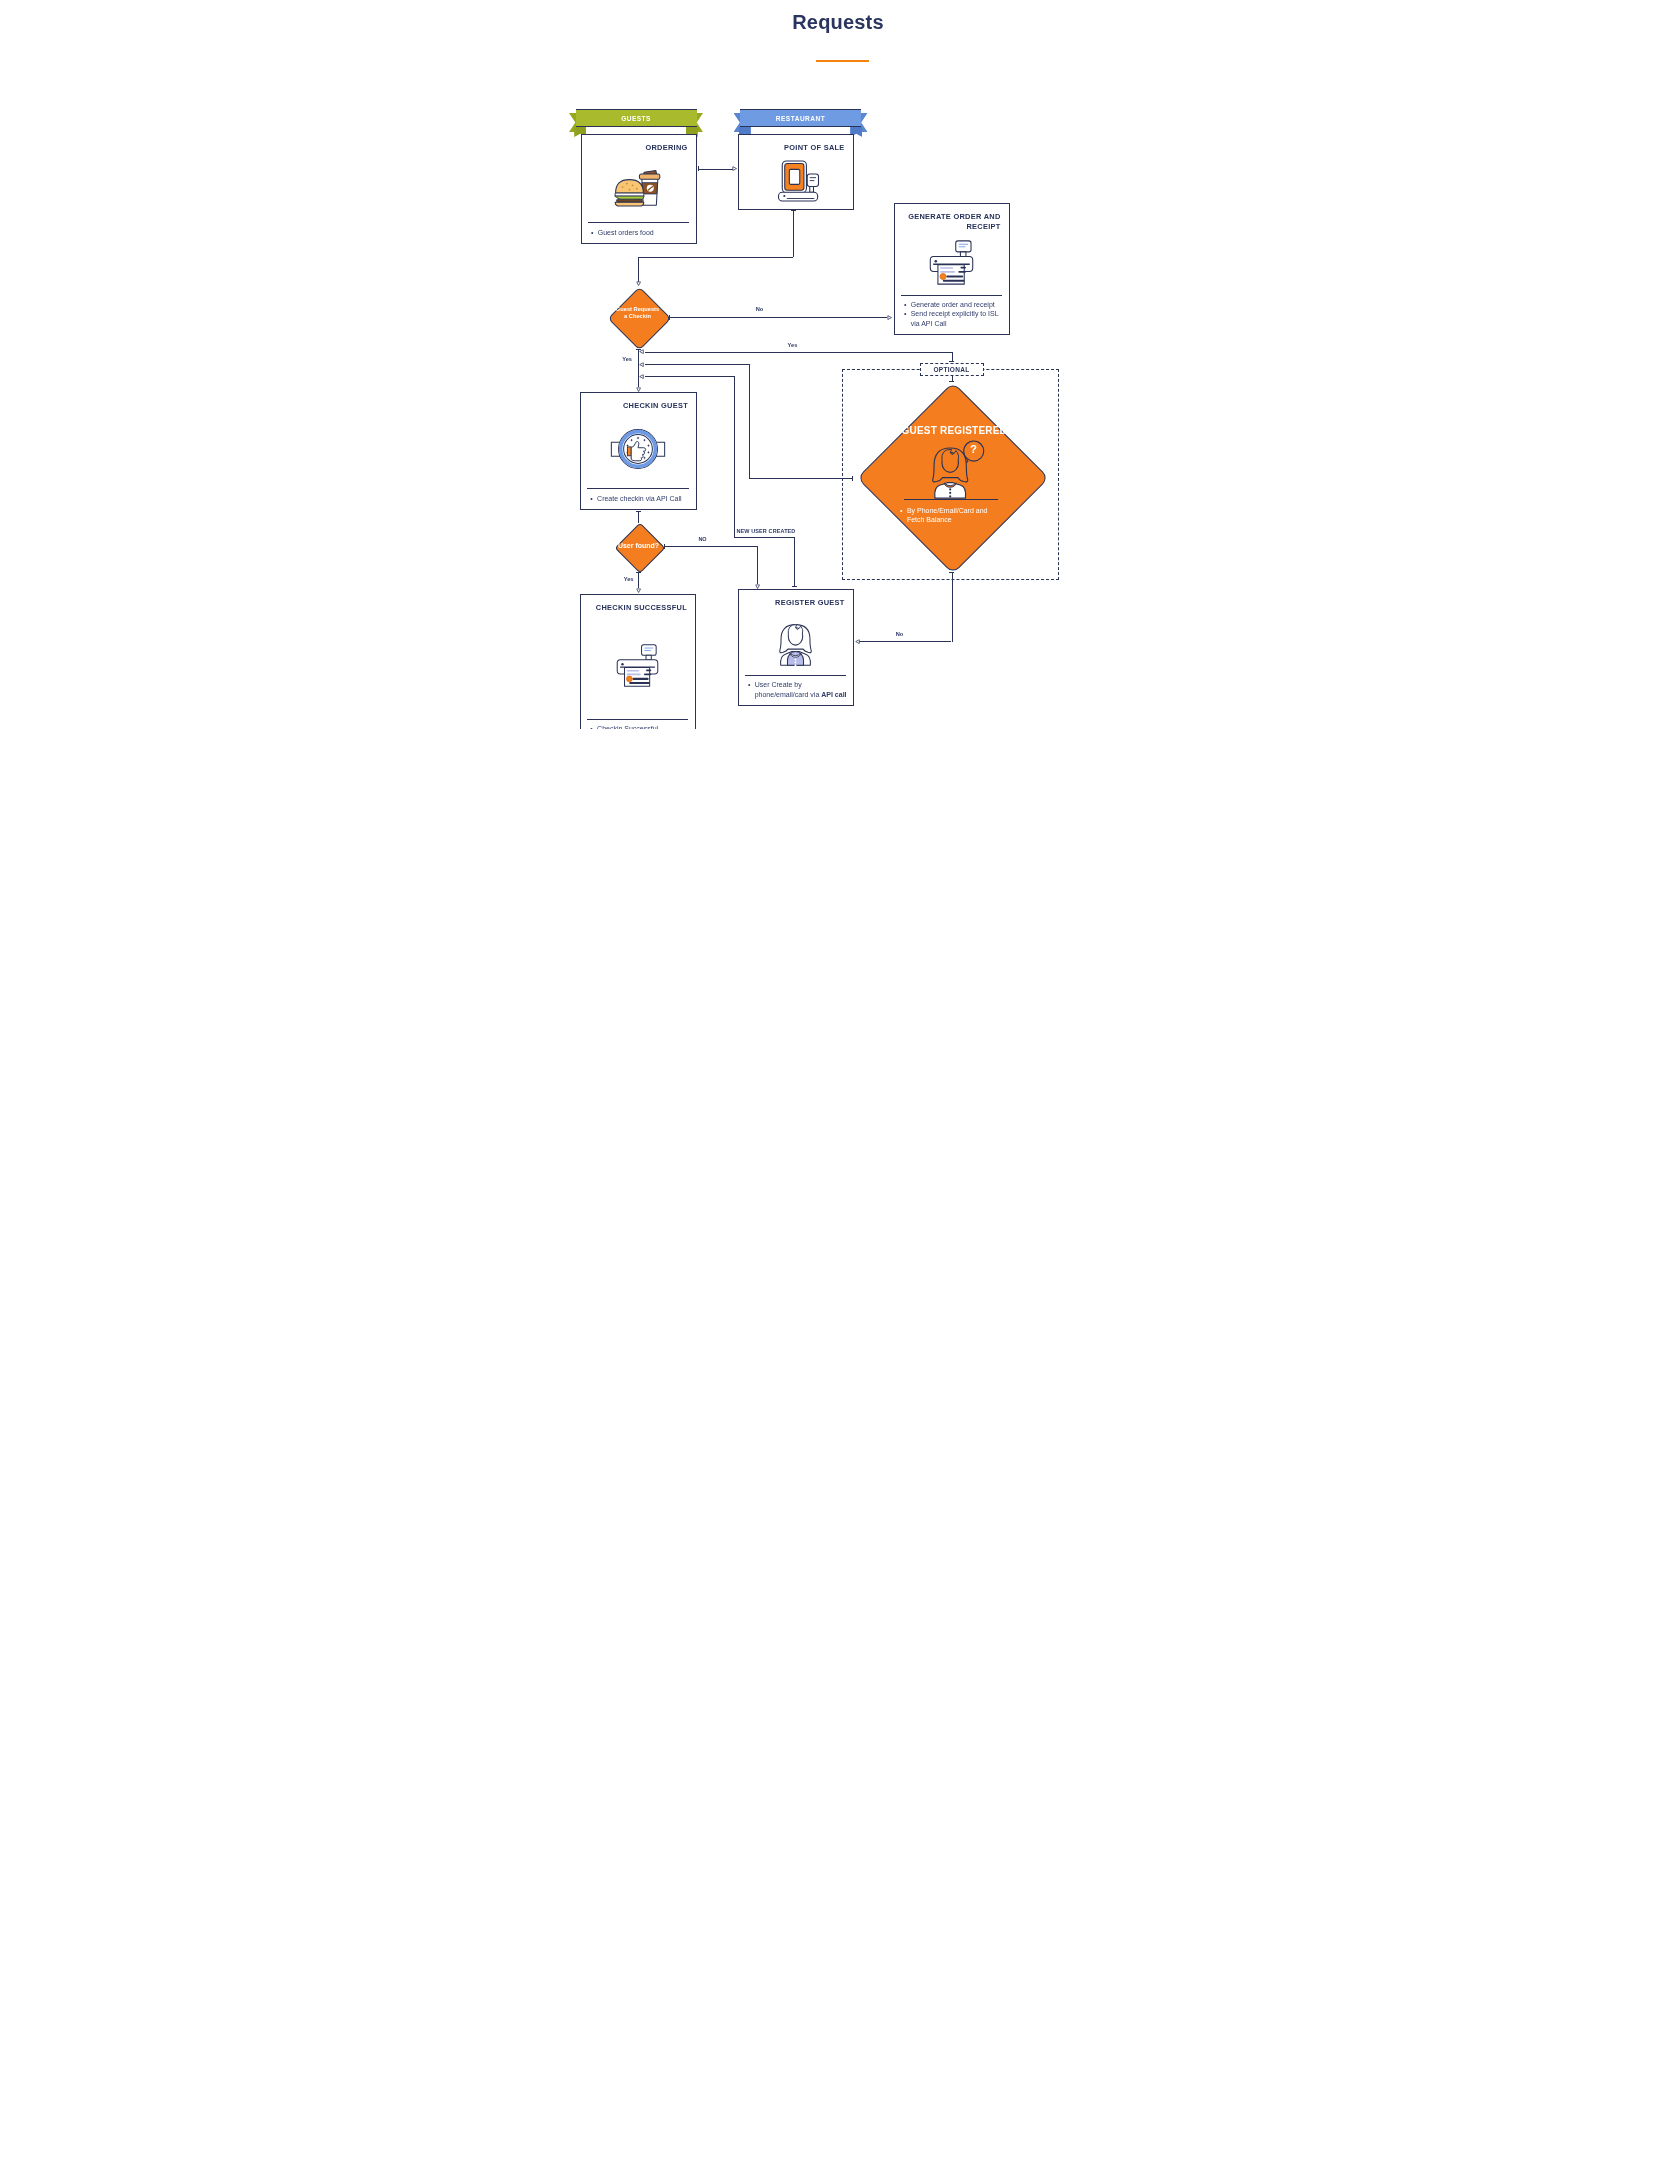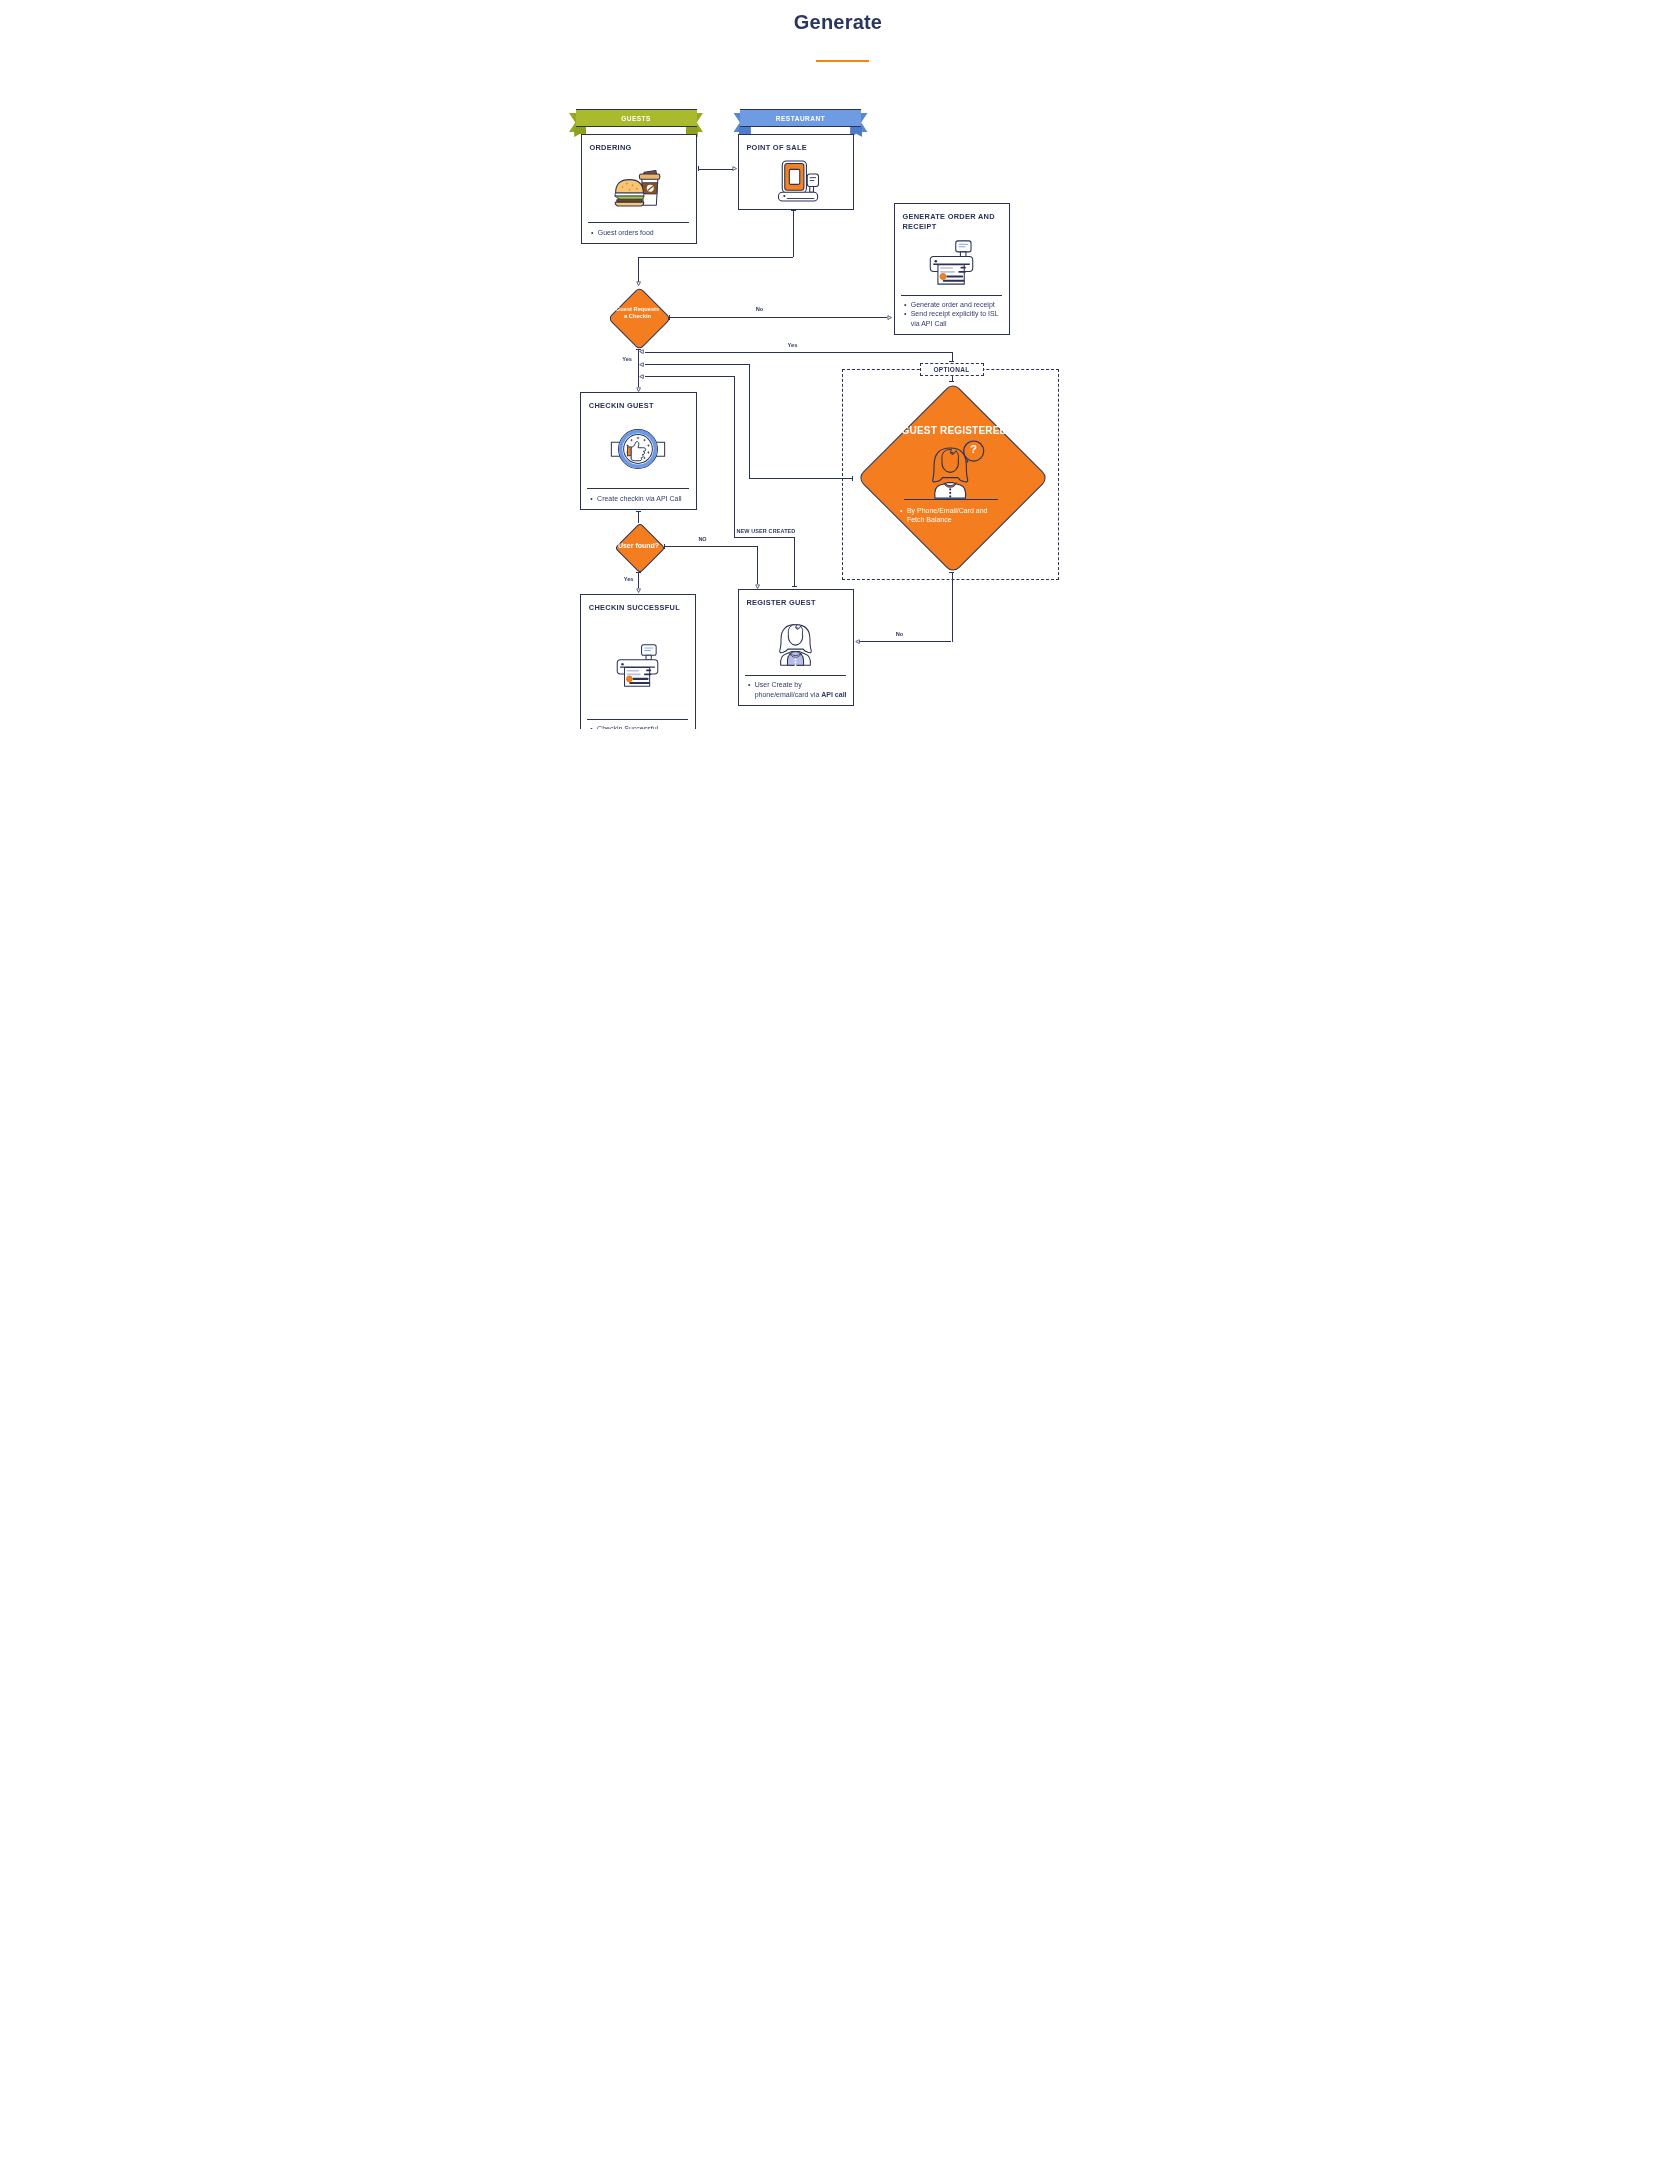--- a/index.html
+++ b/index.html
@@ -16,21 +16,21 @@
   .banner .tail.r{clip-path:polygon(0% 0%,100% 0%,62% 50%,100% 100%,0% 100%);}
   .banner .leg{position:absolute;top:17.5px;width:12.2px;height:10.5px;
     clip-path:polygon(0% 0%,100% 0%,100% 100%,50% 68%,0% 100%);}
   .banner .main{position:absolute;top:0;height:18.3px;border-top:0.9px solid #2a3356;border-bottom:0.9px solid #2a3356;
     box-sizing:border-box;display:flex;align-items:center;justify-content:center;}
   .banner .main span{color:#ffffff;font-weight:700;font-size:6.5px;letter-spacing:0.5px;}
 
   
   .node{position:absolute;background:#ffffff;border:0.9px solid #2a3356;box-sizing:border-box;
     display:flex;flex-direction:column;z-index:4;}
-  .node-title{text-align:left;font-weight:700;font-size:7.4px;color:#27325a;letter-spacing:0.3px;
+  .node-title{text-align:right;font-weight:700;font-size:7.4px;color:#27325a;letter-spacing:0.3px;
     padding:7.9px 7.9px 0 7.9px;line-height:1.3;}
   .icon-wrap{flex:1;display:flex;align-items:center;justify-content:center;}
   .divider{border-top:0.9px solid #2a3356;margin:0 6.5px;}
   .bullets{padding:4.4px 3.5px 6.1px 5.2px;}
   .bullet{display:flex;font-size:7px;color:#303c69;line-height:1.32;}
   .bullet::before{content:"\2022";width:11px;flex:none;text-align:center;color:#303c69;}
 
   
   .diamond{position:absolute;background:#f47d1f;border:1.1px solid #2a3356;transform:rotate(45deg);z-index:3;}
   .dlabel{position:absolute;z-index:4;color:#ffffff;font-weight:700;text-align:center;}
@@ -52,21 +52,21 @@
   .big-divider{position:absolute;height:0.9px;background:#2a3356;}
   .big-bullet{position:absolute;display:flex;color:#ffffff;font-size:7px;line-height:1.35;}
   .big-bullet::before{content:"\2022";width:11.4px;flex:none;text-align:center;color:#ffffff;}
   .qmark{position:absolute;color:#ffffff;font-size:11.4px;font-weight:700;text-align:center;z-index:5;}
 </style>
 </head>
 <body>
 
 <div id="canvas">
 
-  <h1 class="page-title">Generate</h1>
+  <h1 class="page-title">Requests</h1>
   <div class="title-underline"></div>
 
   <div class="banner" style="left:10.5px;top:109px;width:134px;">
     <div class="tail l" style="left:0;background:#97a81f;"></div>
     <div class="tail r" style="right:0;background:#97a81f;"></div>
     <div class="leg" style="left:5.2px;background:#8fa01e;"></div>
     <div class="leg" style="right:5.2px;background:#8fa01e;"></div>
     <div class="main" style="left:6.5px;right:6.5px;background:#a9ba2d;">
       <span>GUESTS</span>
     </div>

